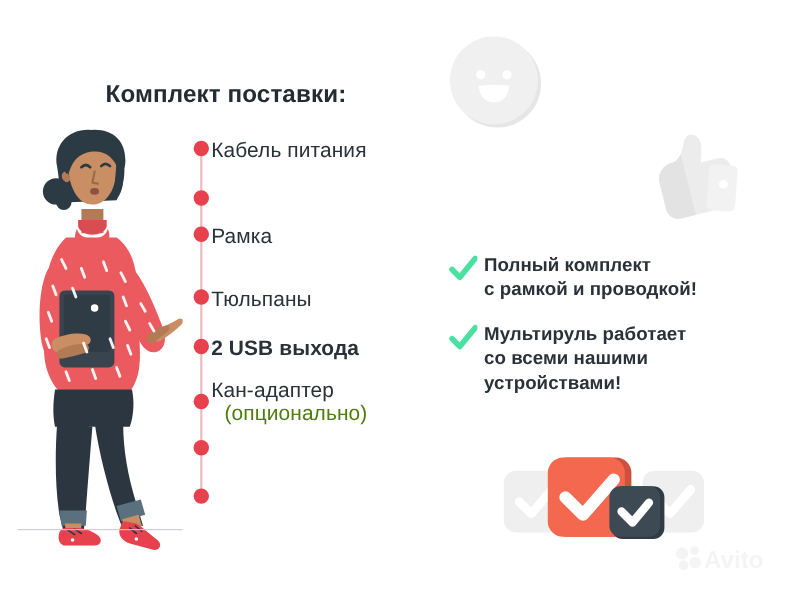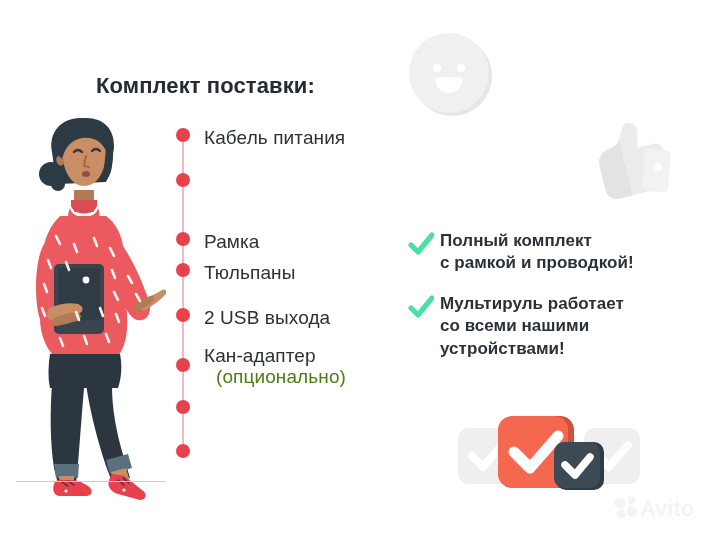--- a/index.html
+++ b/index.html
@@ -92,21 +92,21 @@
   }
   .spec-dot {
     position: absolute;
     left: 0px;
     width: 14px;
     height: 14px;
     border-radius: 50%;
     background: #e8414e;
   }
   .spec-text {
-    margin-left: 28px;
+    margin-left: 16px;
     font-size: 19px;
     line-height: 1.02;
     color: #2b3138;
     letter-spacing: 0.1px;
   }
   .spec-sub {
     display: block;
     font-size: 19px;
     margin-left: 12px;
     margin-top: 2px;
@@ -309,31 +309,31 @@
 
     <div class="spec-item" style="top:0px;">
       <span class="spec-dot"></span>
       <span class="spec-text">Кабель питания</span>
     </div>
 
     <div class="spec-item" style="top:45px;">
       <span class="spec-dot"></span>
     </div>
 
-    <div class="spec-item" style="top:104px;">
+    <div class="spec-item" style="top:78px;">
       <span class="spec-dot"></span>
       <span class="spec-text">Рамка</span>
     </div>
 
     <div class="spec-item" style="top:135px;">
       <span class="spec-dot"></span>
       <span class="spec-text">Тюльпаны</span>
     </div>
 
-    <div class="spec-item" style="top:180px;">
+    <div class="spec-item" style="top:180px;font-weight:bold;">
       <span class="spec-dot"></span>
       <span class="spec-text">2 USB выхода</span>
     </div>
 
     <div class="spec-item" style="top:218px;">
       <span class="spec-dot" style="top:12px;"></span>
       <span class="spec-text">
         <span>Кан-адаптер</span>
         <span class="spec-sub">(опционально)</span>
       </span>

